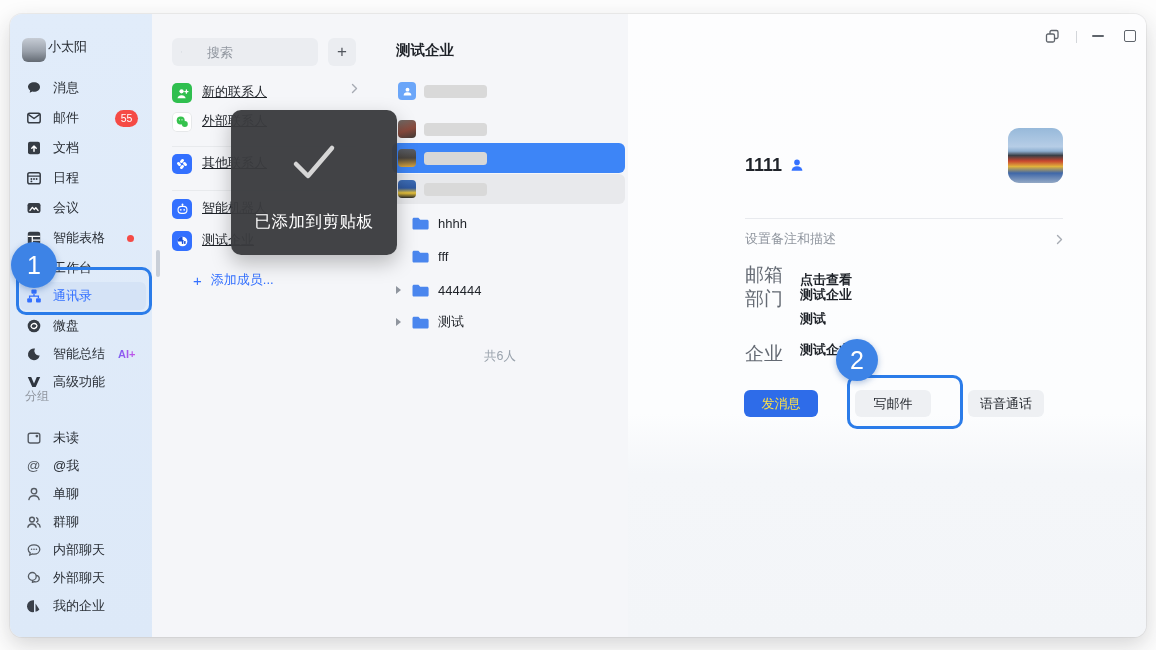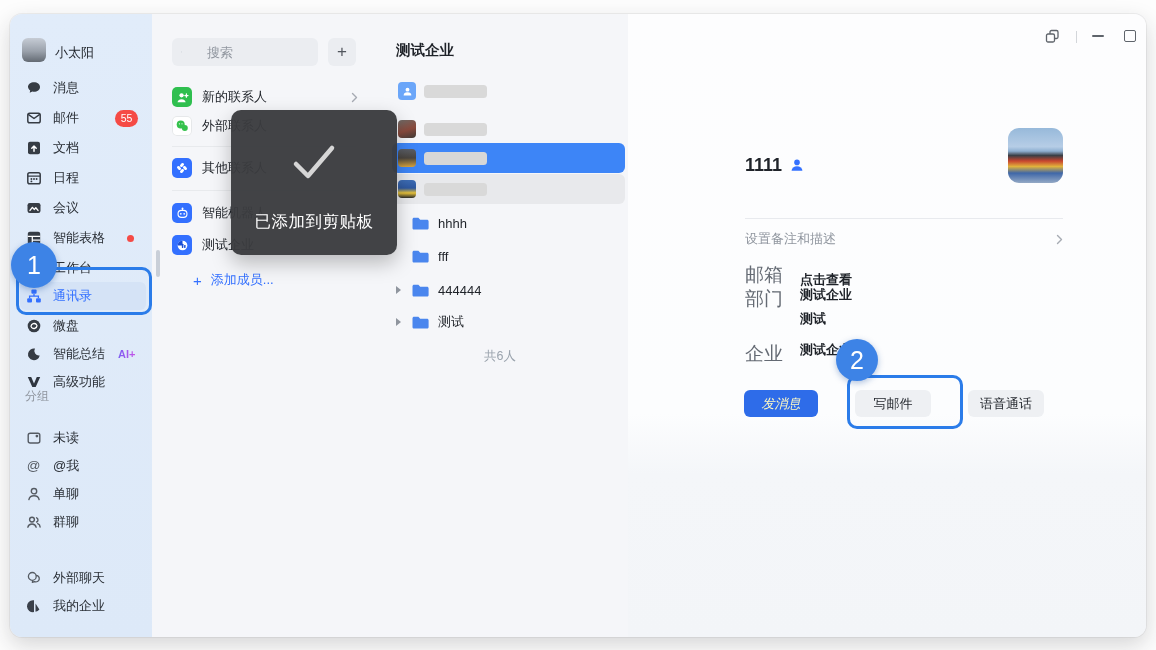--- a/index.html
+++ b/index.html
@@ -15,21 +15,21 @@
     box-shadow:0 8px 22px rgba(31,35,41,.18),0 0 0 1px rgba(31,35,41,.06);
   }
   
   .sidebar{position:absolute;left:0;top:0;width:142px;height:100%;
     background:linear-gradient(180deg,#e1ecfa 0%,#dde9f8 100%);}
   .col2{position:absolute;left:142px;top:0;width:220px;height:100%;background:#f5f6f9;}
   .col3{position:absolute;left:362px;top:0;width:256px;height:100%;background:#f5f6f9;}
   .rightp{position:absolute;left:618px;top:0;width:518px;height:100%;
     background:linear-gradient(180deg,#fdfdfe 0px,#fcfdfe 400px,#f4f6f9 460px,#f3f5f8 100%);}
   
-  .user{position:absolute;left:12px;top:24px;height:24px;display:flex;align-items:flex-end;gap:9px;}
+  .user{position:absolute;left:12px;top:24px;height:24px;display:flex;align-items:flex-start;gap:2px;}
   .uavatar{width:24px;height:24px;border-radius:6px;
     background:linear-gradient(180deg,#c6ccd5 0%,#9aa1ab 55%,#636a73 100%);}
   .uname{font-size:13px;color:#1f2329;}
   .srow{position:absolute;left:10px;right:6px;height:28px;display:flex;align-items:center;
     gap:11px;padding-left:5px;font-size:13px;color:#2a2f36;border-radius:6px;}
   .srow .sic{width:17px;height:17px;flex:0 0 17px;display:flex;align-items:center;justify-content:center;}
   .srow.active{background:#d5e3f6;color:#3370ff;}
   .badge{margin-left:auto;margin-right:8px;min-width:17px;height:17px;border-radius:9px;
     background:#f54a45;color:#fff;font-size:10.5px;display:flex;align-items:center;justify-content:center;padding:0 3px;}
   .reddot{margin-left:auto;margin-right:12px;width:7px;height:7px;border-radius:50%;background:#f54a45;}
@@ -44,22 +44,22 @@
     box-shadow:0 2px 6px rgba(30,80,160,.35);z-index:30;}
   .anno-rect{position:absolute;border:3px solid #2b7ce9;border-radius:10px;z-index:25;}
   
   .searchbox{position:absolute;left:20px;top:24px;width:146px;height:28px;border-radius:6px;
     background:#ebedf1;display:flex;align-items:center;gap:23px;padding:0 9px;box-sizing:border-box;}
   .searchbox input{border:none;outline:none;background:transparent;font-size:13px;color:#1f2329;width:100px;
     font-family:inherit;}
   .searchbox input::placeholder{color:#8f959e;}
   .addbtn{position:absolute;left:176px;top:24px;width:28px;height:28px;border-radius:6px;background:#ebedf1;
     color:#51565d;font-size:17px;display:flex;align-items:center;justify-content:center;}
-  .crow{position:absolute;left:0;width:220px;height:28px;display:flex;align-items:center;gap:10px;
-    padding-left:20px;box-sizing:border-box;font-size:13px;color:#1f2329;}
+  .crow{position:absolute;left:0;width:220px;height:28px;display:flex;align-items:flex-start;gap:10px;
+    padding-left:20px;box-sizing:border-box;font-size:13px;color:#1f2329;text-decoration:underline;}
   .cicon{width:20px;height:20px;border-radius:5px;flex:0 0 20px;display:flex;align-items:center;justify-content:center;}
   .chev{margin-left:auto;margin-right:14px;}
   .c2div{position:absolute;left:20px;right:16px;height:1px;background:#e8eaed;}
   .addmember{position:absolute;left:41px;height:28px;display:flex;align-items:center;gap:9px;
     color:#3370ff;font-size:13px;}
   .addmember .plus{font-size:15px;}
   
   .c3title{position:absolute;left:24px;top:22px;height:28px;display:flex;align-items:center;
     font-size:14.5px;font-weight:bold;color:#1f2329;}
   .mrow{position:absolute;left:20px;width:233px;height:30px;border-radius:6px;
@@ -85,21 +85,21 @@
   .davatar{position:absolute;left:380px;top:114px;width:55px;height:55px;border-radius:11px;
     background:linear-gradient(180deg,#97b9da 0%,#b6cde6 34%,#8fb0d2 42%,#3a3f46 50%,#c8452f 60%,#e0b23c 70%,#3f67a8 82%,#94a9c5 100%);}
   .ddiv{position:absolute;left:117px;width:318px;top:204px;height:1px;background:#e8eaee;}
   .noterow{position:absolute;left:117px;width:318px;top:216px;height:18px;display:flex;align-items:center;
     font-size:13px;color:#8f959e;}
   .noterow .nchev{margin-left:auto;}
   .frlabel{position:absolute;left:117px;font-size:19px;color:#646a73;}
   .frvalue{position:absolute;left:172px;font-size:13px;font-weight:600;color:#1f2329;}
   .btn{position:absolute;top:376px;height:27px;border-radius:6px;display:flex;align-items:center;
     justify-content:center;font-size:13px;}
-  .btn.primary{background:#2e6ce9;color:#fef9c3;font-style:italic;}
+  .btn.primary{background:#2e6ce9;color:#fde047;}
   .btn.plain{background:#eef0f3;color:#1f2329;}
   
   .toast{position:absolute;left:221px;top:96px;width:166px;height:145px;border-radius:10px;
     background:rgba(58,59,62,.96);z-index:40;box-shadow:0 8px 20px rgba(0,0,0,.25);
     display:flex;flex-direction:column;align-items:center;}
   .toast .tmsg{margin-top:auto;margin-bottom:22px;color:#fff;font-size:16.5px;letter-spacing:.5px;}
   .toast svg{margin-top:32px;}
 </style>
 </head>
 <body>
@@ -248,20 +248,31 @@
     </div>
     <div class="srow" style="top:494px">
       <span class="sic">
           <svg width="16" height="16" viewBox="0 0 16 16">
             <circle cx="6" cy="5.6" r="2.4" fill="none" stroke="#555b63" stroke-width="1.4"></circle>
             <path d="M1.9 13.2a4.2 4 0 0 1 8.2 0" fill="none" stroke="#555b63" stroke-width="1.4" stroke-linecap="round"></path>
             <path d="M10.6 3.8a2.3 2.3 0 0 1 0 4.2M11.7 9.6a4.1 3.8 0 0 1 2.4 3.4" fill="none" stroke="#555b63" stroke-width="1.4" stroke-linecap="round"></path>
           </svg>
         </span>
       <span>群聊</span>
+    </div>
+    <div class="srow" style="top:522px">
+      <span class="sic">
+          <svg width="16" height="16" viewBox="0 0 16 16">
+            <path d="M8 2.8c-3.2 0-5.8 1.9-5.8 4.4 0 1.4.8 2.7 2 3.5l-.4 2.3 2.6-1.1c.5.1 1 .2 1.6.2 3.2 0 5.8-2 5.8-4.9S11.2 2.8 8 2.8z" fill="none" stroke="#555b63" stroke-width="1.3"></path>
+            <circle cx="5.6" cy="7.3" r=".8" fill="#555b63"></circle>
+            <circle cx="8" cy="7.3" r=".8" fill="#555b63"></circle>
+            <circle cx="10.4" cy="7.3" r=".8" fill="#555b63"></circle>
+          </svg>
+        </span>
+      <span>内部聊天</span>
     </div>
     <div class="srow" style="top:550px">
       <span class="sic">
           <svg width="16" height="16" viewBox="0 0 16 16">
             <circle cx="6.3" cy="6.4" r="3.9" fill="none" stroke="#555b63" stroke-width="1.3"></circle>
             <path d="M9.9 5.3a3.3 3.3 0 1 1-1.3 6.3l-2.3.8.5-1.9" fill="none" stroke="#555b63" stroke-width="1.3" stroke-linejoin="round"></path>
           </svg>
         </span>
       <span>外部聊天</span>
     </div>

